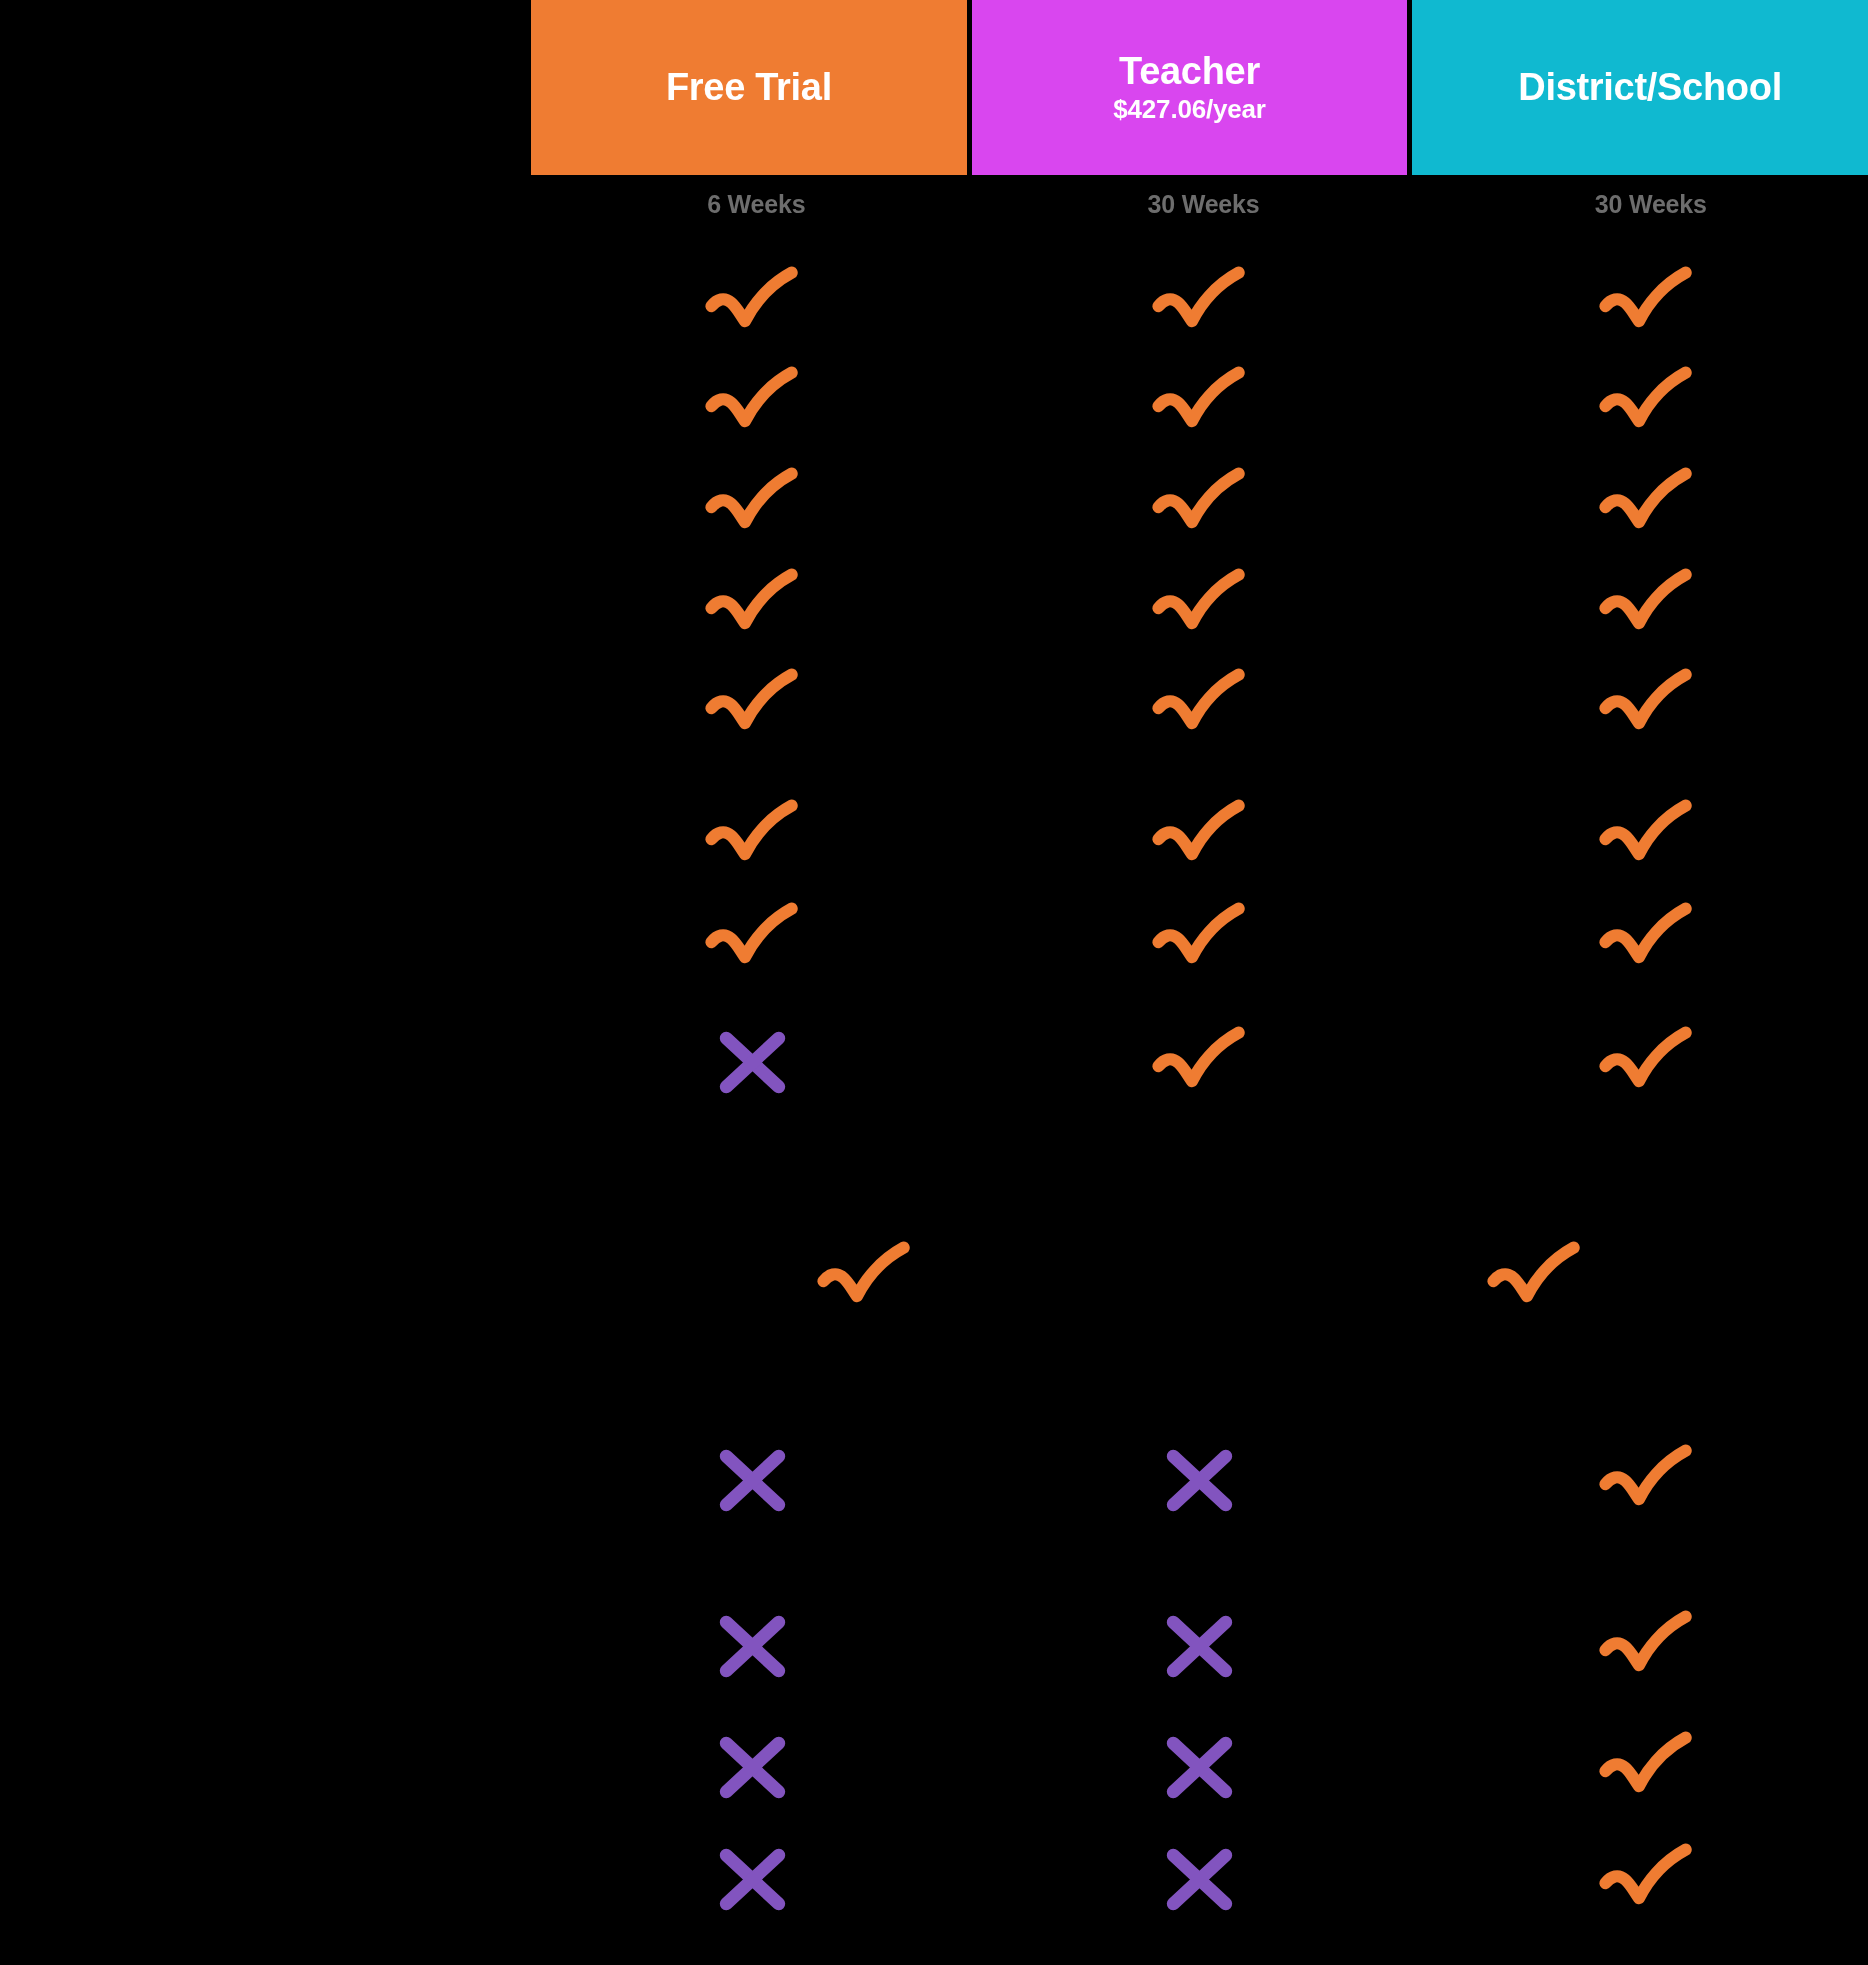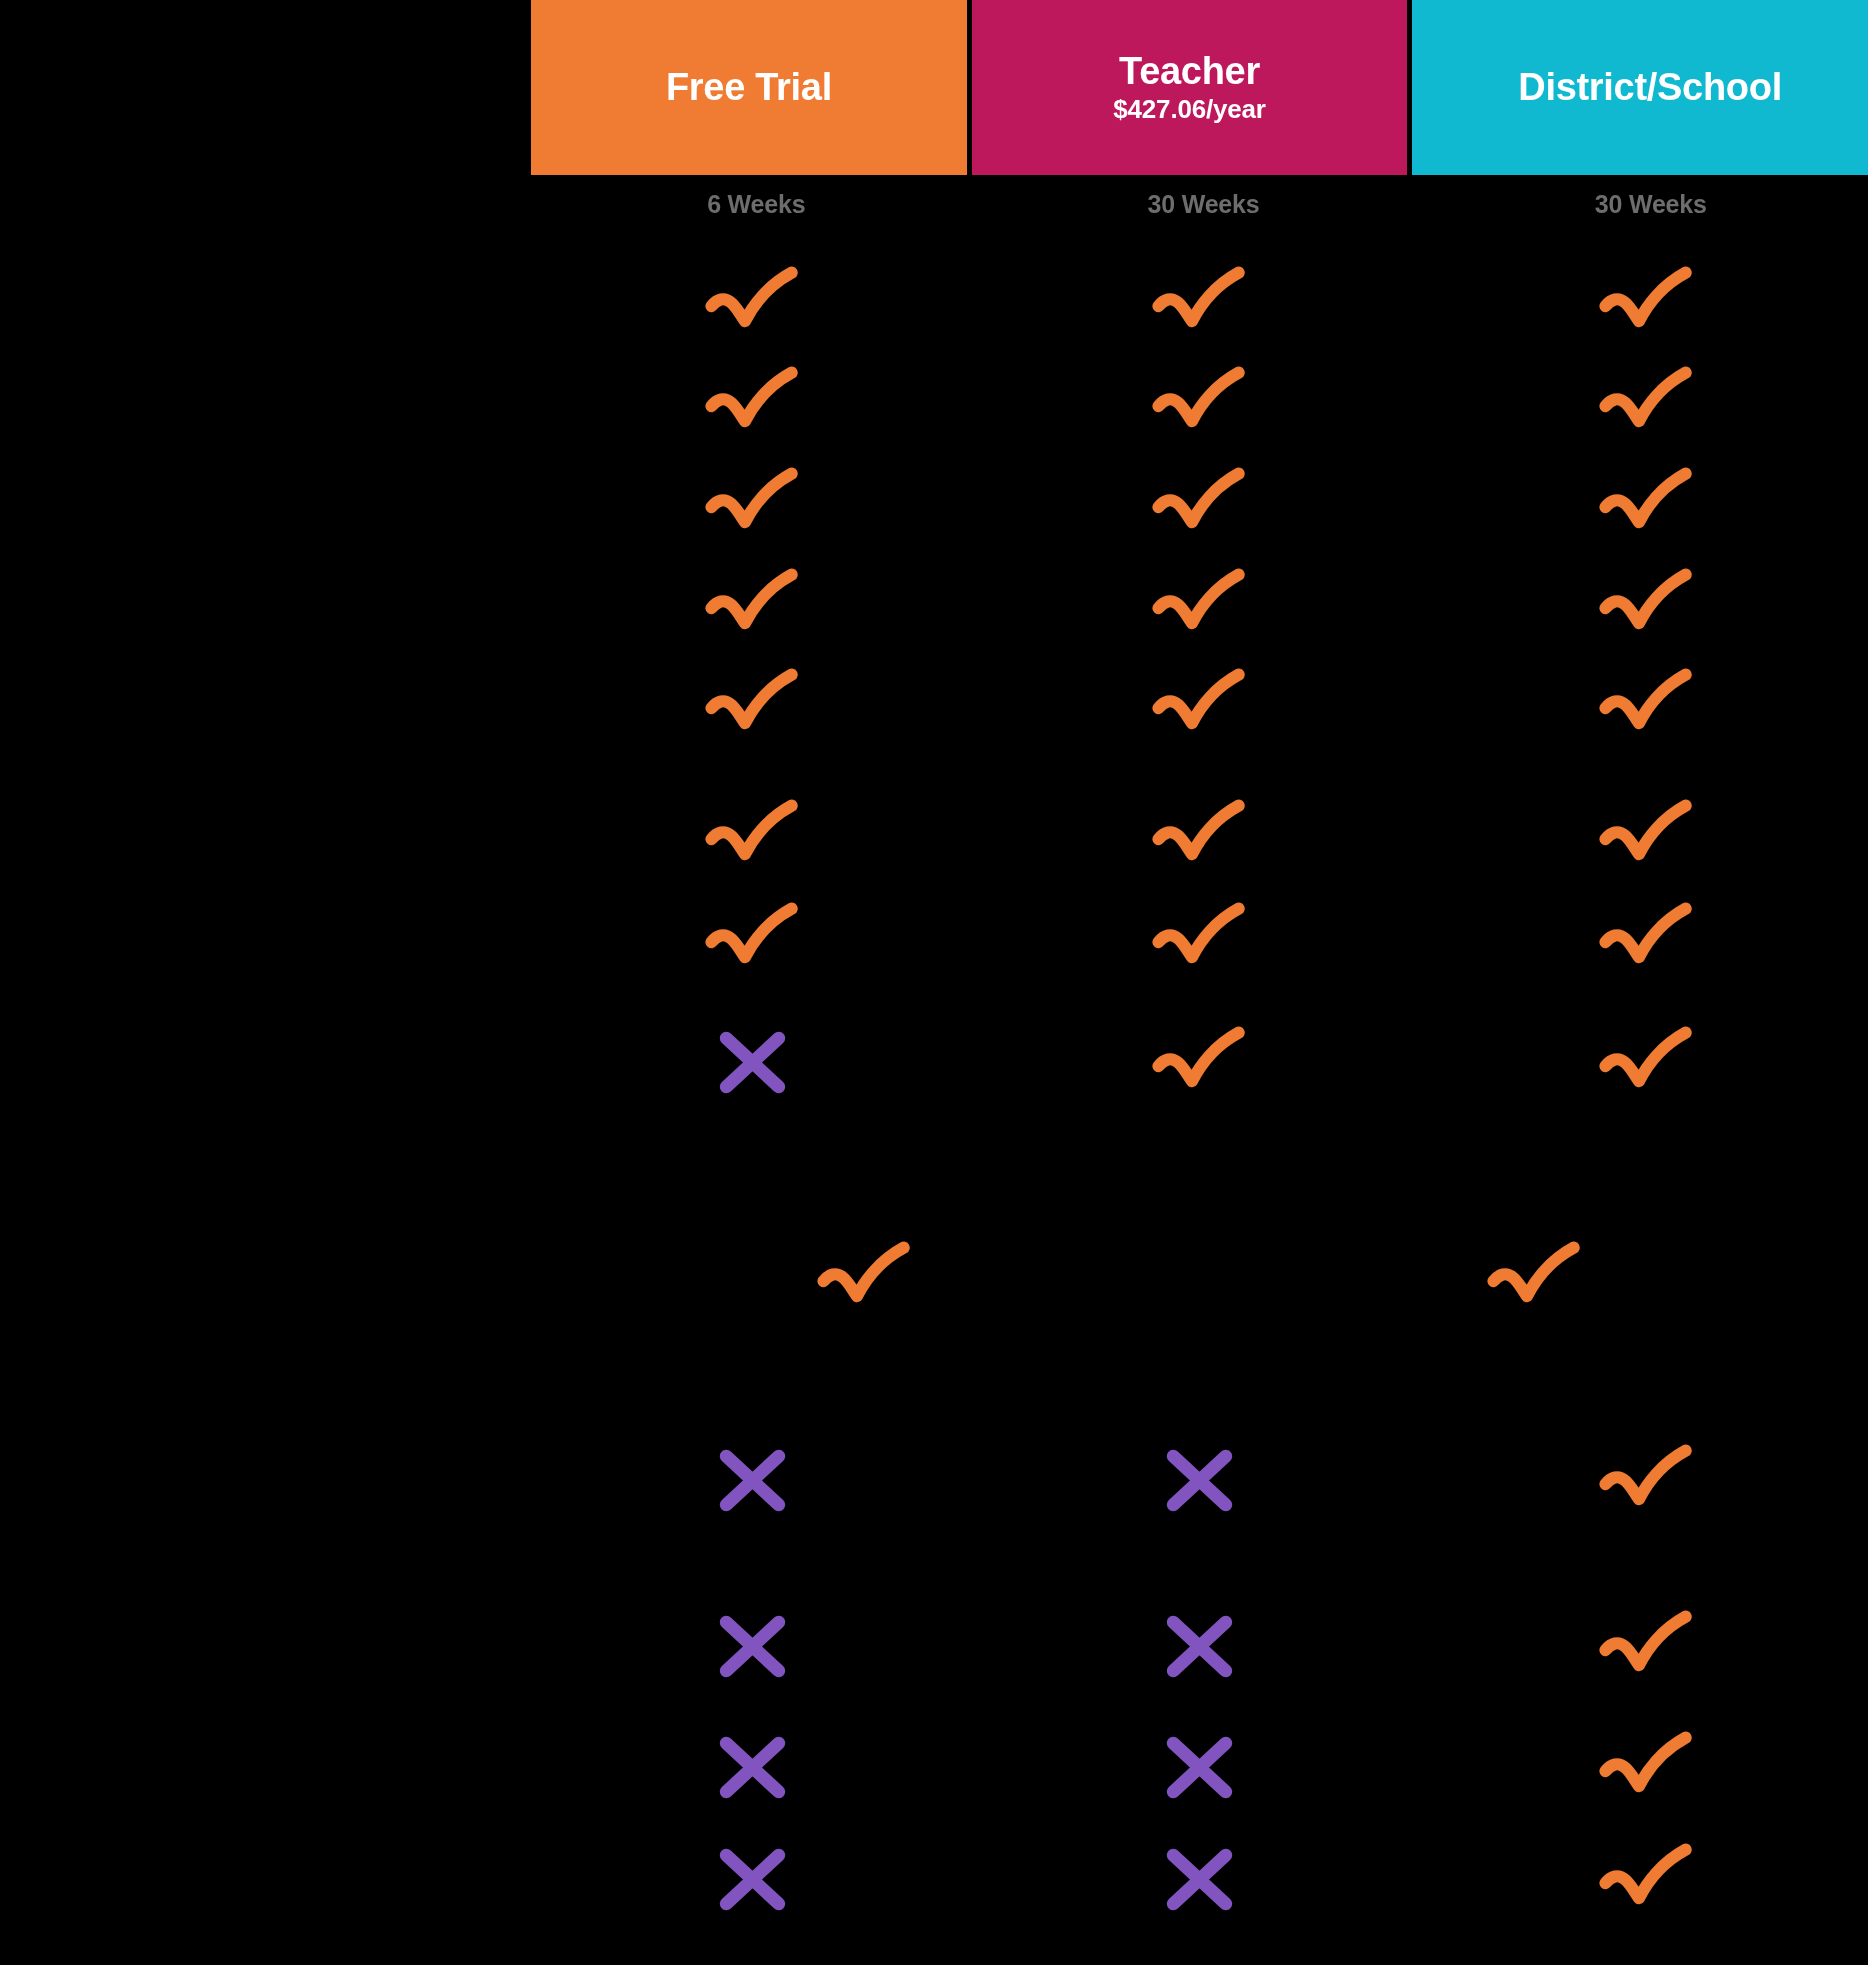--- a/index.html
+++ b/index.html
@@ -46,21 +46,21 @@
     justify-content: center;
     color: #ffffff;
     text-align: center;
     box-sizing: border-box;
     margin-right: 4.7px;
   }
   .plan-header:last-child {
     margin-right: 0;
   }
   .plan-header.free   { background: #ef7c32; }
-  .plan-header.teacher{ background: #be185d; }
+  .plan-header.teacher{ background: #d946ef; }
   .plan-header.district{ background: #10b9d0; padding-left: 20px; }
 
   .plan-title {
     font-size: 38px;
     font-weight: 700;
     letter-spacing: -0.3px;
     line-height: 1.06;
   }
   .plan-price {
     font-size: 26px;

